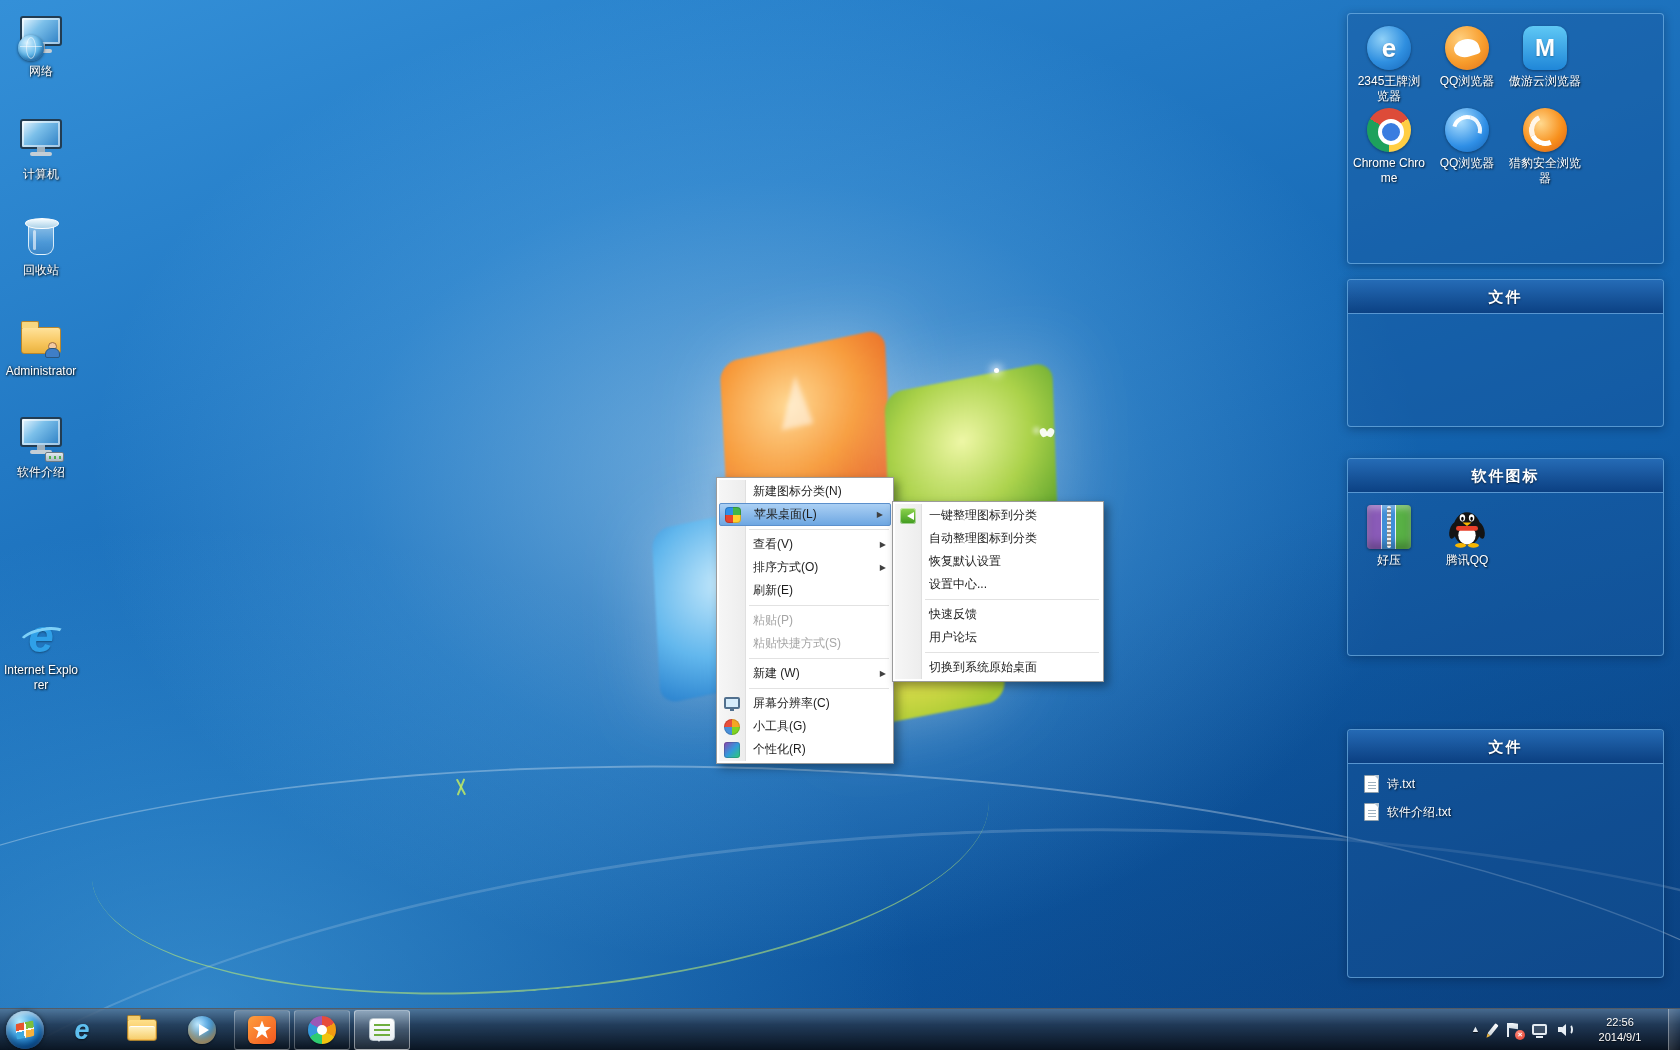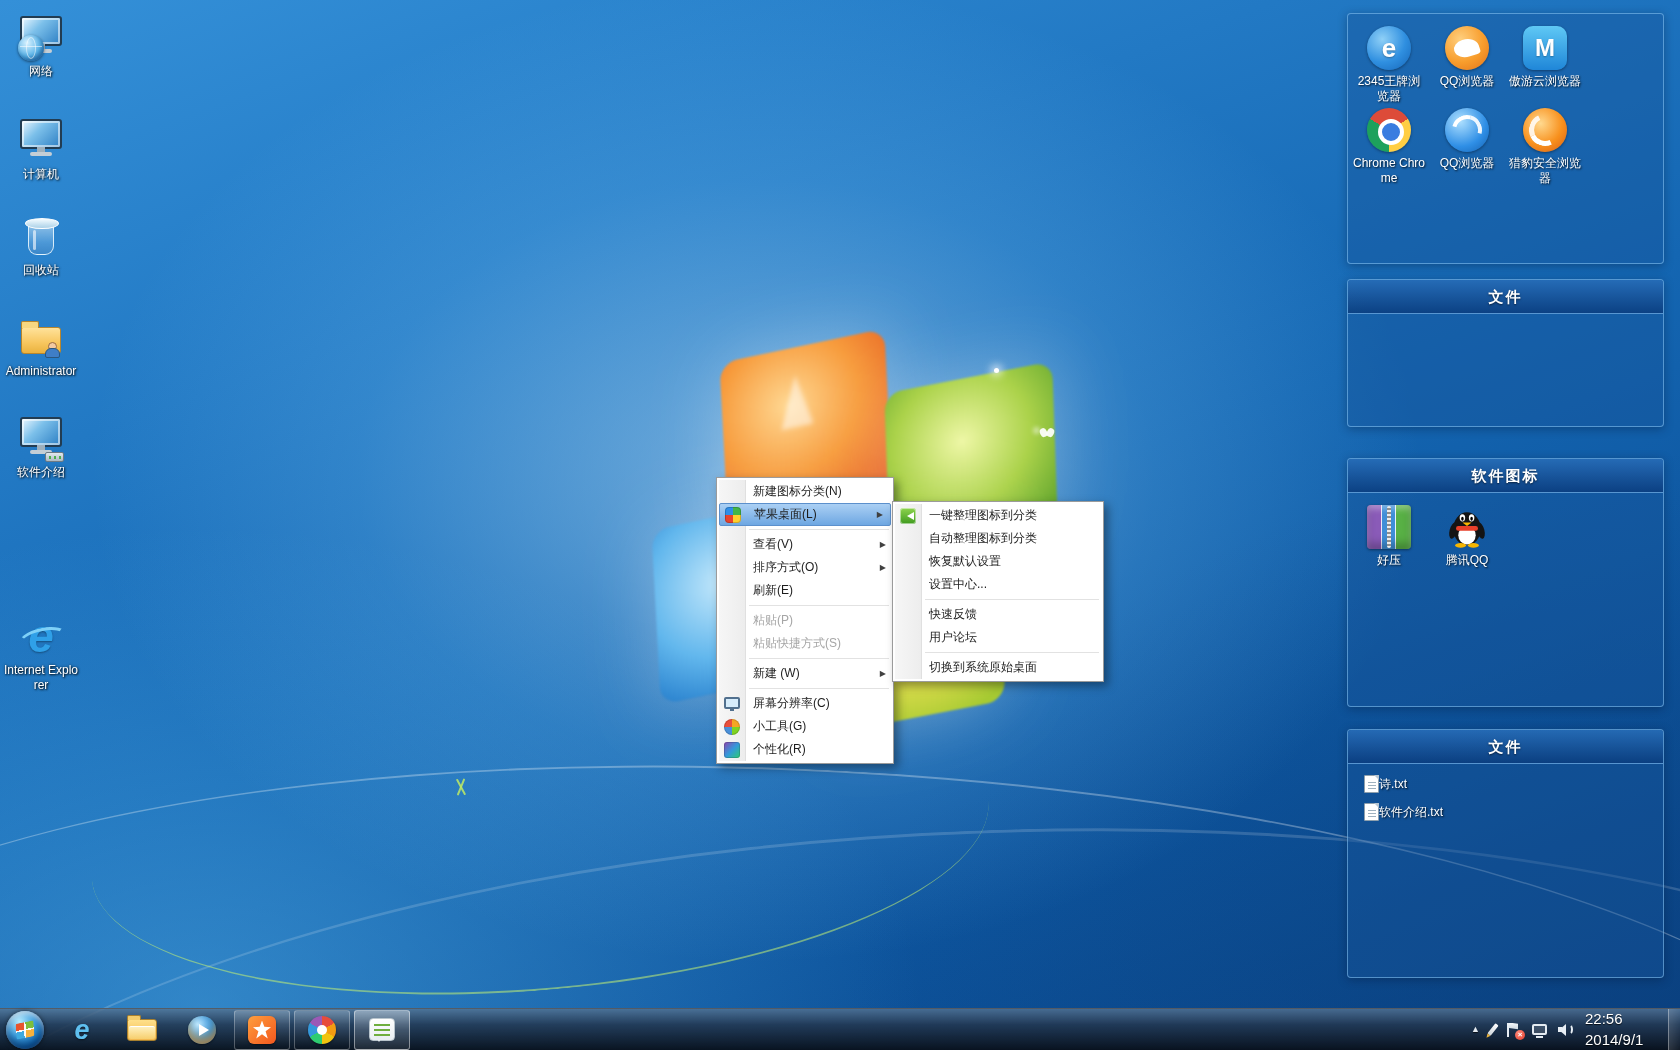--- a/index.html
+++ b/index.html
@@ -120,21 +120,21 @@
   .i-books::after { content:""; position:absolute; left:50%; top:1px; width:4px; height:42px; margin-left:-2px;
     background:repeating-linear-gradient(180deg,#ececec 0 2px,#8f8f8f 2px 4px); border-radius:2px; }
   .i-apple-setup { border-radius:9px; box-shadow:0 1px 3px rgba(0,0,0,.45);
     background:linear-gradient(135deg,#ff7bb0 0%,#c04ae0 35%,#5b5be8 70%,#35b4f0 100%); }
   .i-apple-setup::before { content:""; position:absolute; left:22px; top:7px; width:7px; height:6px; background:#fff;
     border-radius:0 80% 0 80%; transform:rotate(-10deg); }
   .i-apple-setup::after { content:""; position:absolute; left:13px; top:14px; width:18px; height:17px; background:#fff;
     border-radius:48% 48% 50% 50%; }
   .picon-svg { display:block; width:44px; height:44px; }
 
-  .file-row { display:flex; align-items:center; padding:5px 14px; width:100%; cursor:pointer; }
+  .file-row { display:flex; align-items:center; gap:8px; padding:5px 14px; width:100%; cursor:pointer; }
   .i-doc { width:15px; height:18px; background:#fff; border:1px solid #8fa0ad; border-radius:1px; position:relative; flex:0 0 auto; }
   .i-doc::before { content:""; position:absolute; right:-1px; top:-1px; width:0; height:0;
     border-left:5px solid transparent; border-top:5px solid #b8c6d2; }
   .i-doc::after { content:""; position:absolute; left:3px; top:6px; width:8px; height:8px;
     background:repeating-linear-gradient(180deg,#9fb2c0 0 1px,transparent 1px 3px); }
   .file-label { font-size:12px; color:#fff; text-shadow:1px 1px 2px rgba(0,0,0,.85); }
 
   
   .ctx { position:absolute; background:#fff; border:1px solid #9b9b9b; box-shadow:4px 4px 9px rgba(0,0,0,.38);
     padding:2px 0; z-index:10; cursor:default; }
@@ -220,21 +220,21 @@
     text-align:center; font-weight:bold; z-index:1; }
   .tray-net { position:relative; width:15px; height:11px; border:2px solid #e4ebf1; border-radius:2px;
     background:rgba(255,255,255,.15); cursor:pointer; }
   .tray-net::after { content:""; position:absolute; left:2px; bottom:-5px; width:7px; height:2px; background:#e4ebf1; }
   .tray-vol { position:relative; width:16px; height:13px; cursor:pointer; }
   .tray-vol::before { content:""; position:absolute; left:0; top:4px; width:4px; height:5px; background:#e8eef4; }
   .tray-vol::after { content:""; position:absolute; left:1px; top:1px; width:0; height:0;
     border-right:7px solid #e8eef4; border-top:6px solid transparent; border-bottom:6px solid transparent; }
   .vol-wave { position:absolute; right:1px; top:1px; width:8px; height:11px; border:2px solid transparent;
     border-right-color:#e8eef4; border-radius:50%; }
-  .clock { width:70px; text-align:left; color:#fff; font-size:15px; line-height:1.35; cursor:default;
+  .clock { width:70px; text-align:center; color:#fff; font-size:11px; line-height:1.35; cursor:default;
     text-shadow:0 1px 1px rgba(0,0,0,.75); }
   .show-desktop { width:12px; height:100%; margin-left:2px; cursor:pointer;
     border-left:1px solid rgba(255,255,255,.4);
     background:linear-gradient(90deg,rgba(255,255,255,.14),rgba(255,255,255,.04)); }
 </style>
 </head>
 <body>
 
 <div class="screen">
 
@@ -321,21 +321,21 @@
         <div class="picon i-liebao"></div>
         <div class="plabel">猎豹安全浏览器</div>
       </div>
     </div>
   </aside>
 
   <aside class="panel" style="top:279px;height:148px">
     <div class="panel-header">文件</div>
   </aside>
 
-  <aside class="panel" style="top:458px;height:249px">
+  <aside class="panel" style="top:458px;height:198px">
     <div class="panel-header">软件图标</div>
     <div class="panel-body">
       <div class="pitem">
         <div class="picon i-books"></div>
         <div class="plabel">好压</div>
       </div>
       <div class="pitem">
         <div class="picon">
           <svg class="picon-svg" viewBox="0 0 48 48">
             <ellipse cx="24" cy="26" rx="15" ry="18" fill="#141414"></ellipse>

